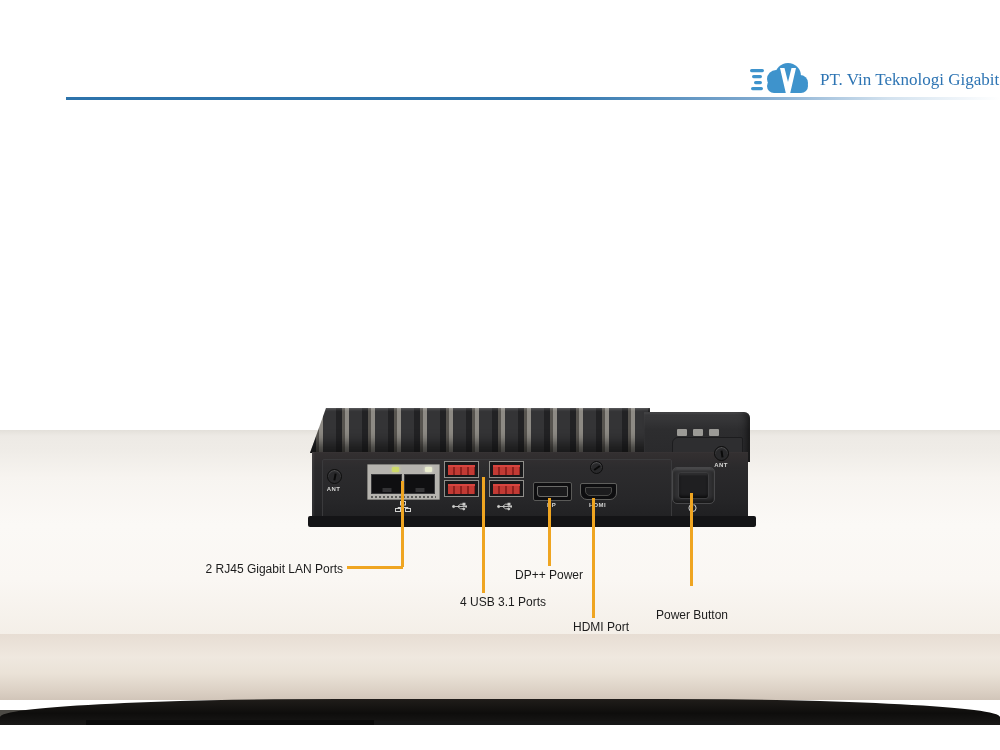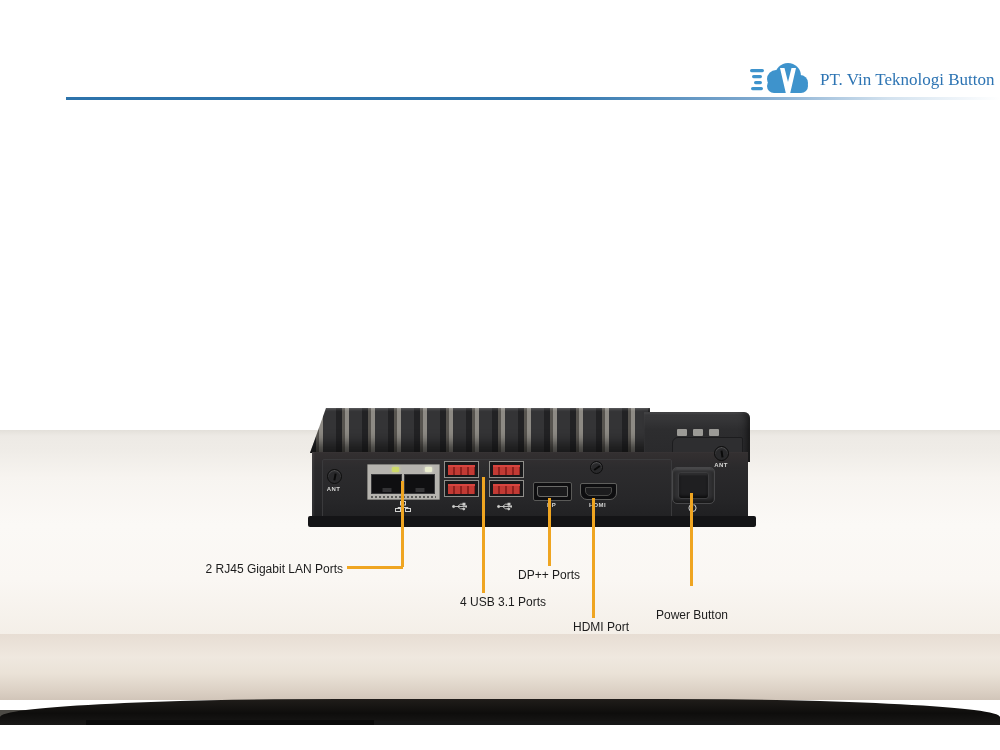--- a/index.html
+++ b/index.html
@@ -84,21 +84,21 @@
       <rect x="2" y="20" width="10" height="3.2" rx="1.6"></rect>
       <rect x="4" y="26" width="8" height="3.2" rx="1.6"></rect>
       <rect x="1" y="32" width="12" height="3.2" rx="1.6"></rect>
       <circle cx="26" cy="24" r="9"></circle>
       <circle cx="38" cy="21" r="13"></circle>
       <circle cx="50" cy="28" r="8"></circle>
       <rect x="17" y="24" width="41" height="14" rx="7"></rect>
     </g>
     <path d="M30 13 L36 39 L40 39 L46 13 L41.5 13 L38 27 L34.5 13 Z" fill="#ffffff"></path>
   </svg>
-  <div class="abs" id="logo-text">PT. Vin Teknologi Button</div>
+  <div class="abs" id="logo-text">PT. Vin Teknologi Gigabit</div>
 
   <div>
     <div class="abs bg-upper"></div>
     <div class="abs bg-beige"></div>
     <div class="abs bg-gray-corner"></div>
     <div class="abs bg-black-band"></div>
     <div class="abs bg-strip1"></div>
     <div class="abs bg-strip2"></div>
   </div>
 
@@ -204,17 +204,17 @@
 
   <div class="abs leader" style="left:401px;top:481px;width:3px;height:86px;"></div>
   <div class="abs leader" style="left:347px;top:566px;width:56px;height:3px;"></div>
   <div class="abs leader" style="left:482px;top:477px;width:3px;height:116px;"></div>
   <div class="abs leader" style="left:548px;top:498px;width:3px;height:68px;"></div>
   <div class="abs leader" style="left:592px;top:498px;width:3px;height:120px;"></div>
   <div class="abs leader" style="left:690px;top:493px;width:3px;height:93px;"></div>
 
   <div class="abs callout-label" style="left:198px;top:562px;width:145px;text-align:right;">2 RJ45 Gigabit LAN Ports</div>
   <div class="abs callout-label" style="left:422px;top:595px;width:124px;text-align:right;">4 USB 3.1 Ports</div>
-  <div class="abs callout-label" style="left:489px;top:568px;width:120px;text-align:center;">DP++ Ports</div>
+  <div class="abs callout-label" style="left:489px;top:568px;width:120px;text-align:center;">DP++ Power</div>
   <div class="abs callout-label" style="left:541px;top:620px;width:120px;text-align:center;">HDMI Port</div>
   <div class="abs callout-label" style="left:631px;top:588px;width:122px;text-align:center;margin-top:20px;">Power Button</div>
 
 </div>
 
 </body></html>

